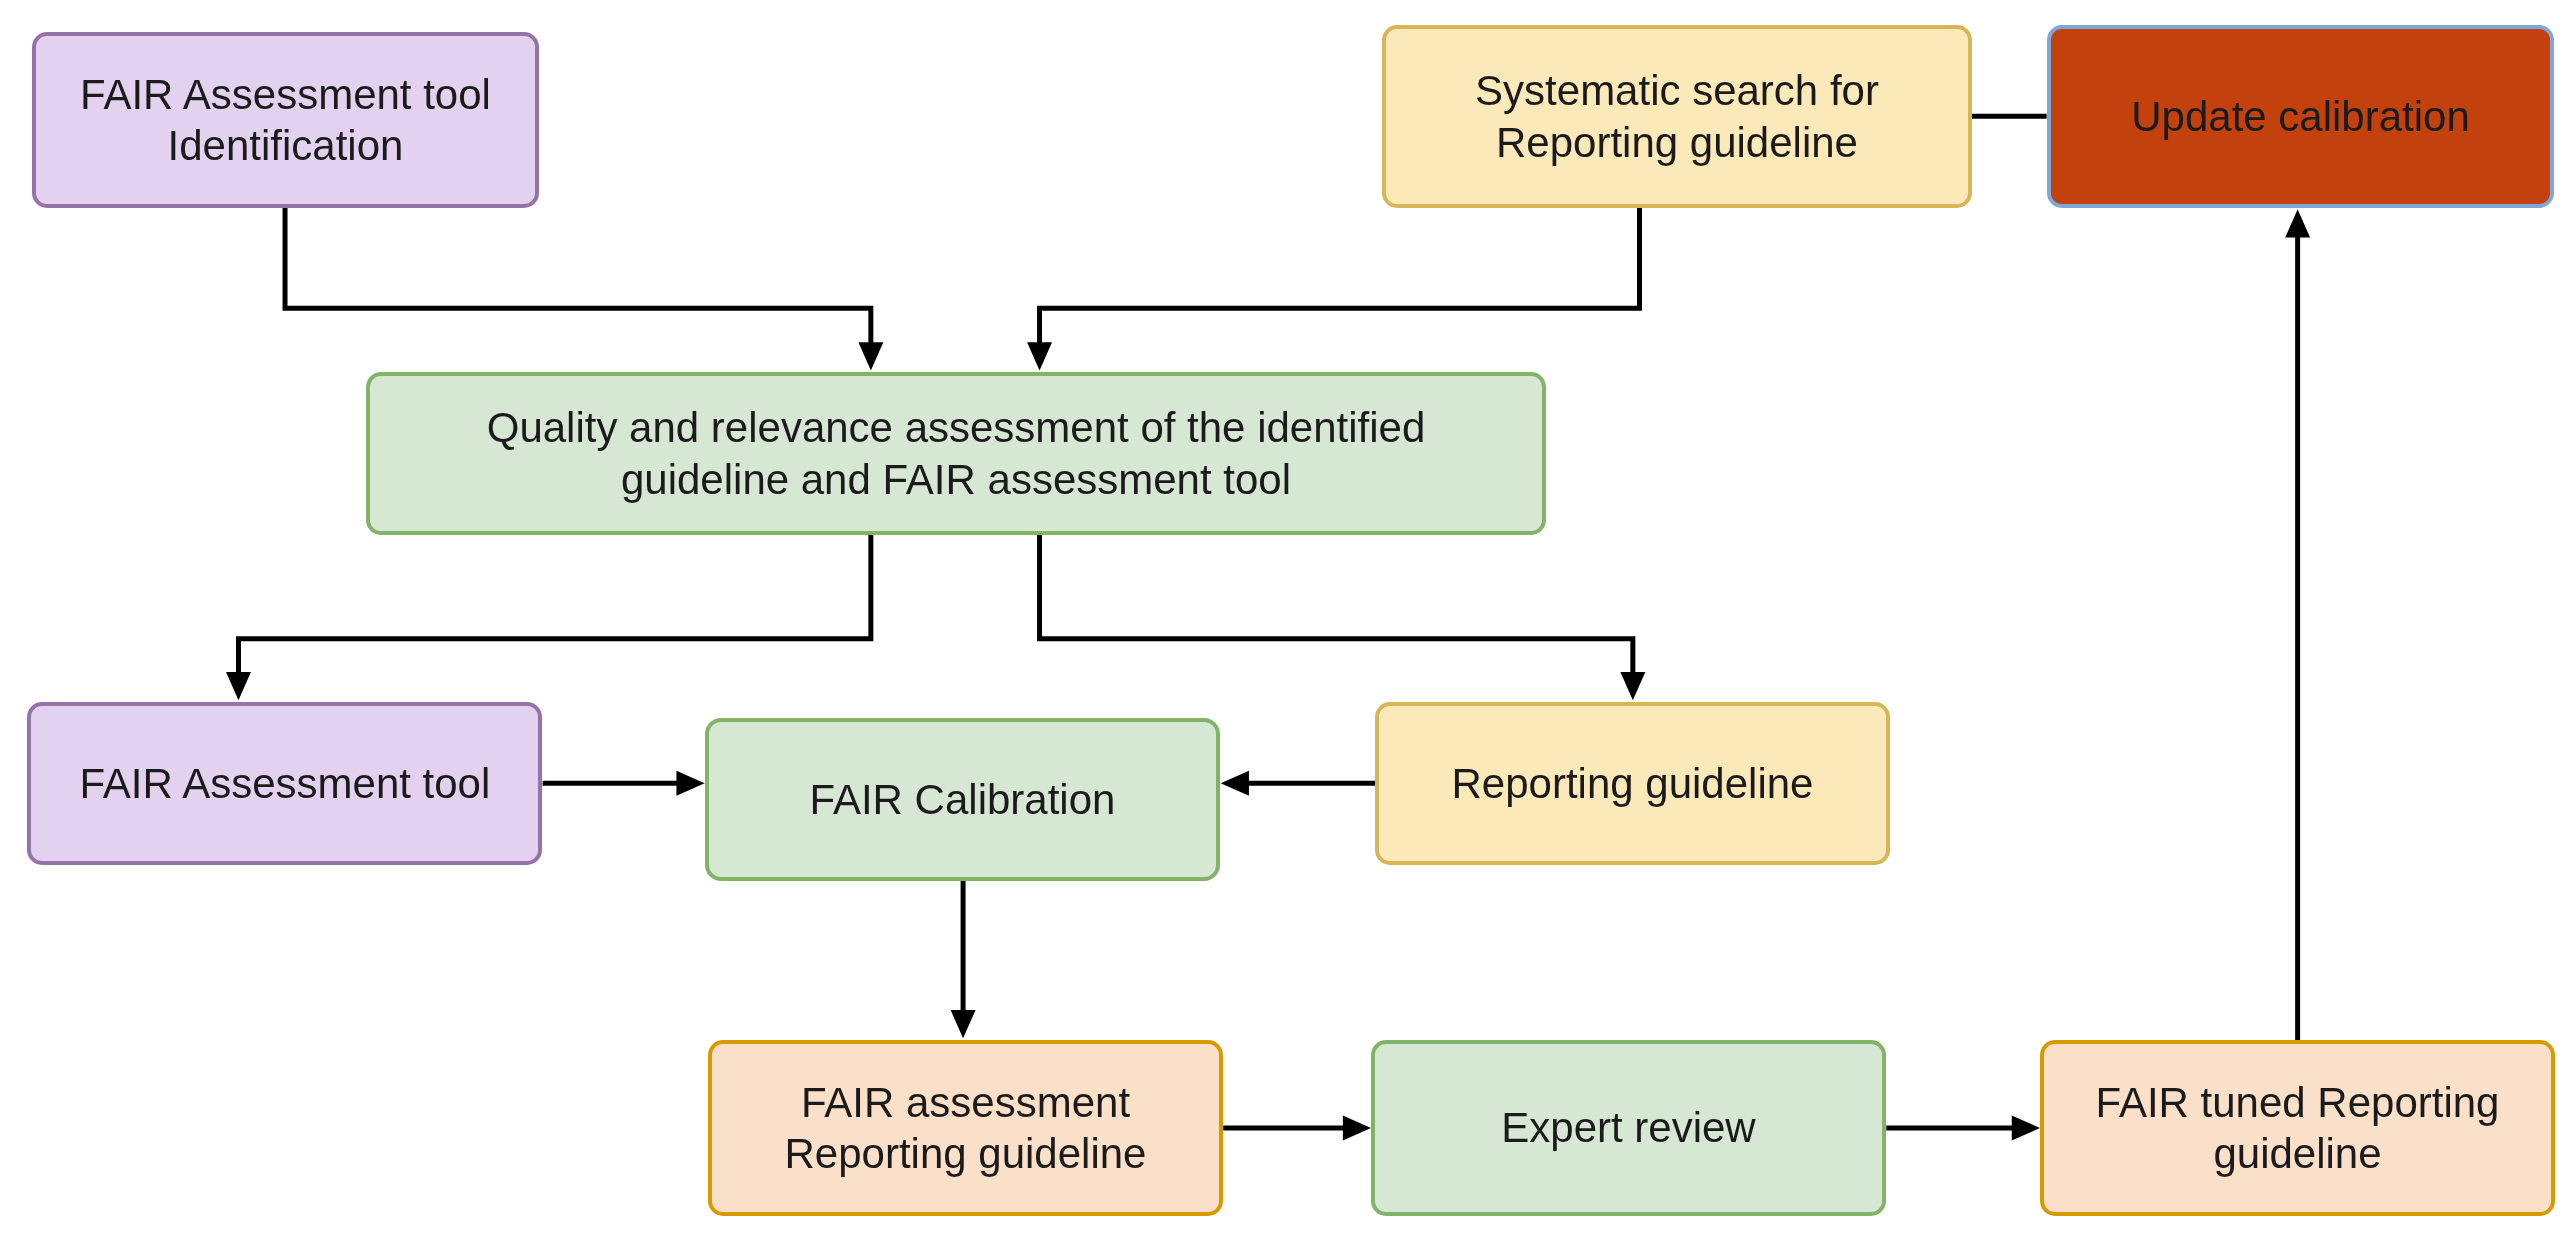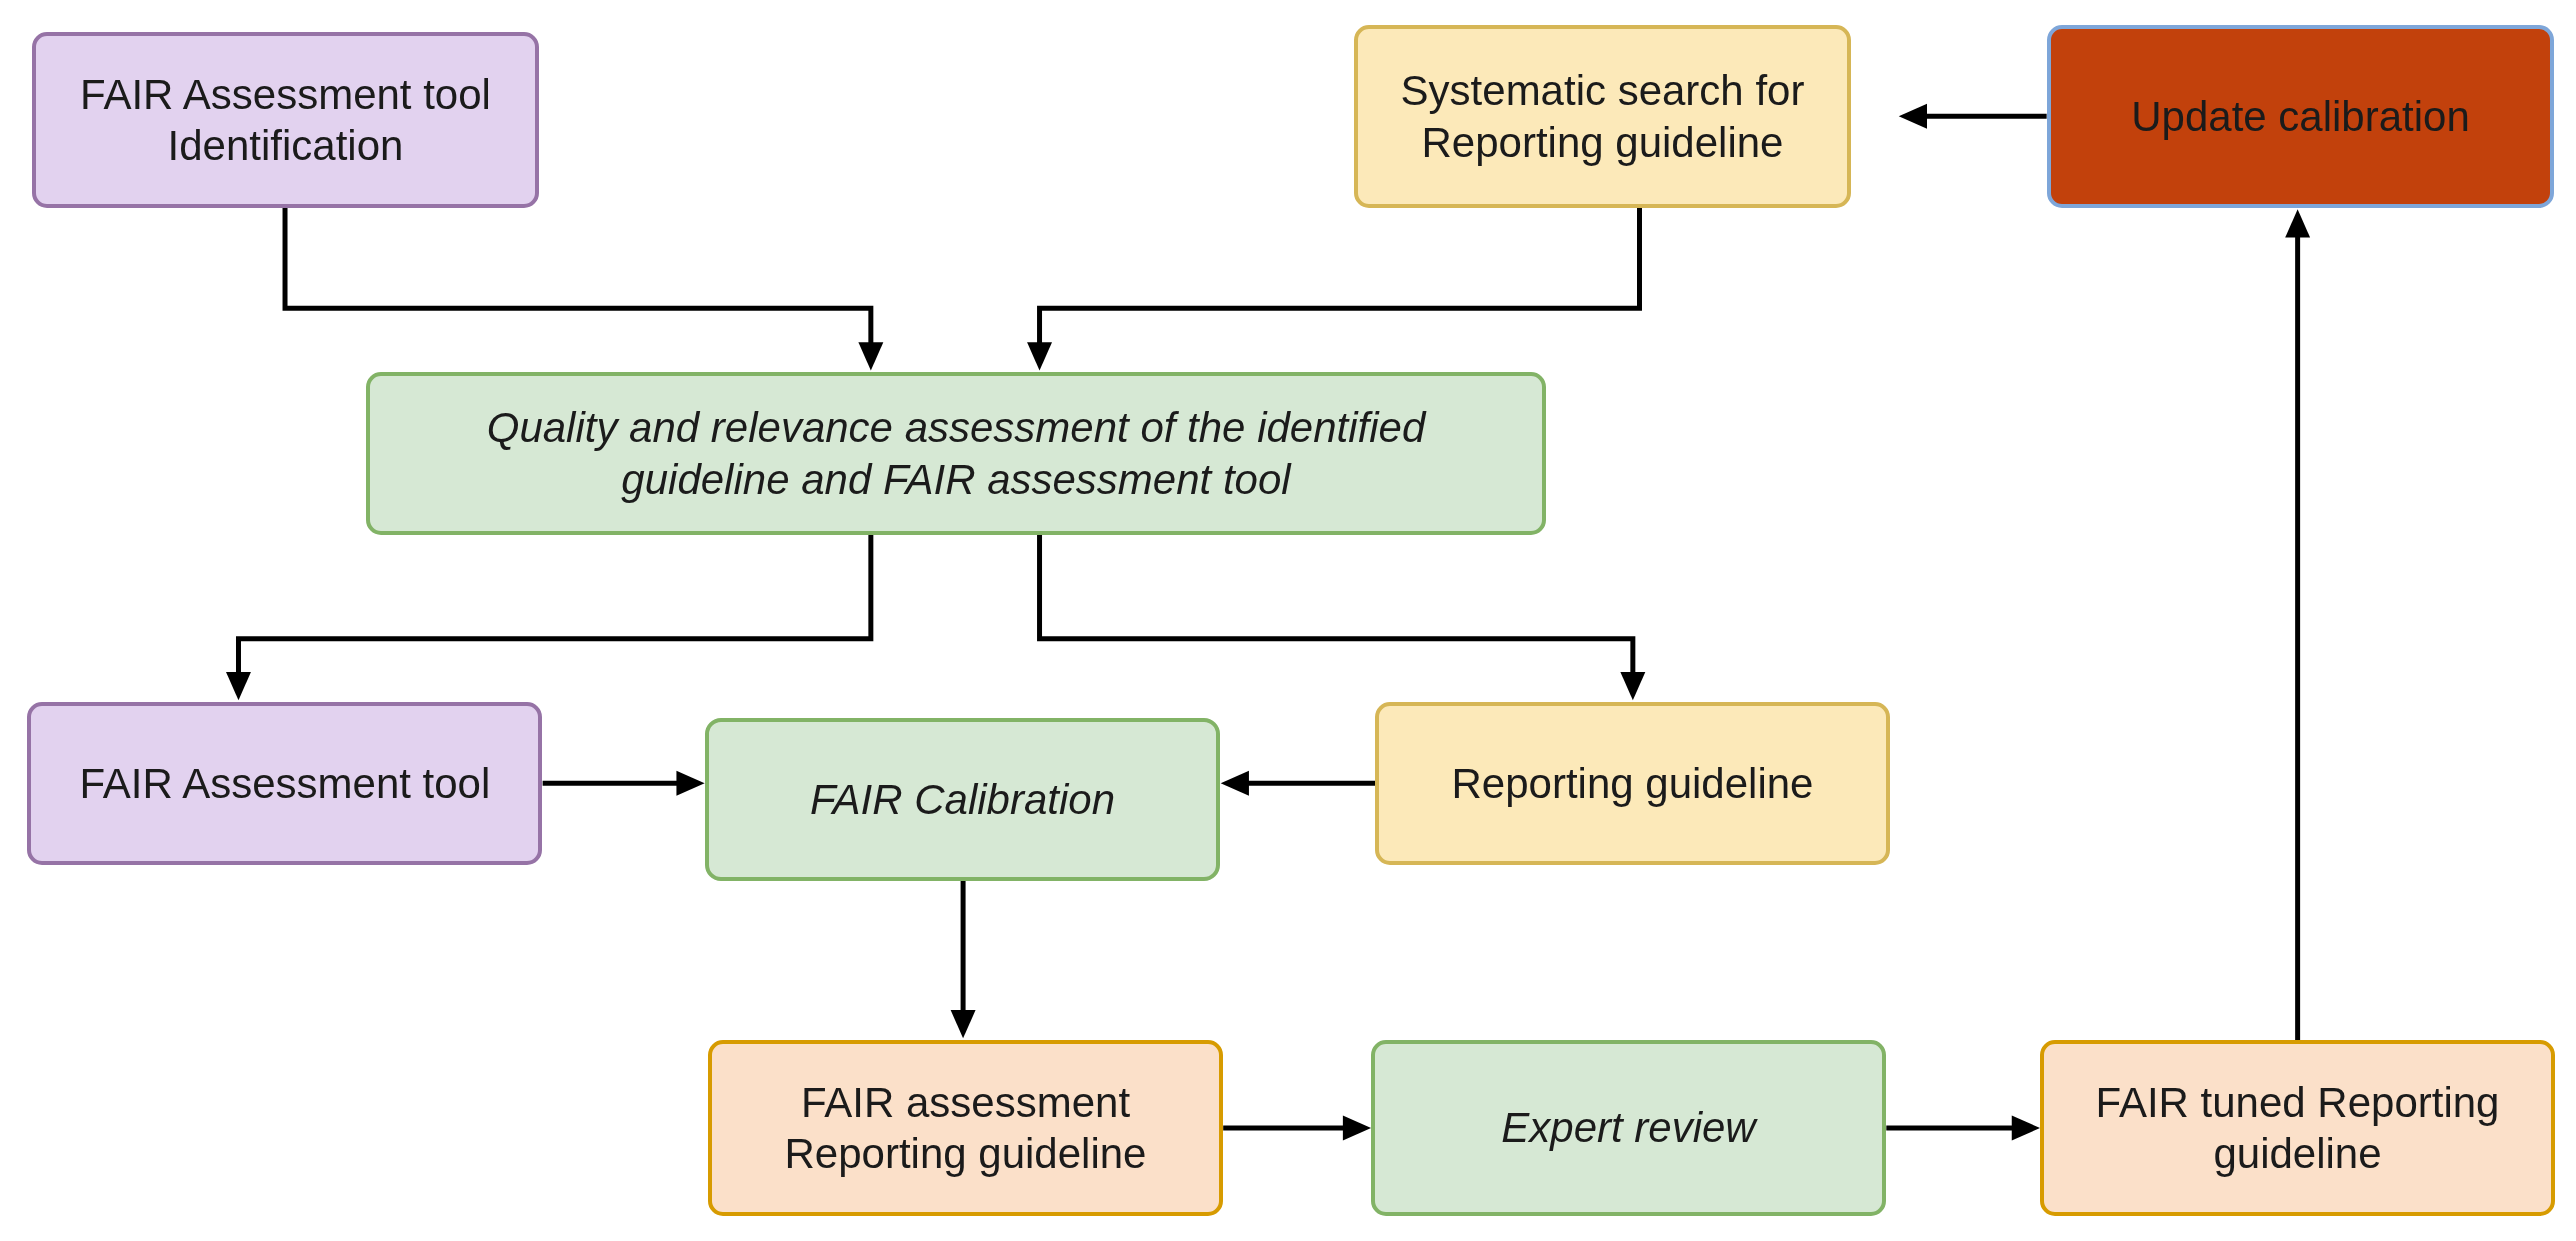--- a/index.html
+++ b/index.html
@@ -38,21 +38,21 @@
     line-height: 1.22;
     color: #1b1b1b;
     padding: 3.3px 11.6px;
     z-index: 2;
   }
   .node .label {
     white-space: pre-line;
     display: block;
   }
   .n-purple { background: #E2D2EF; border-color: #9673A6; }
-  .n-green  { background: #D6E8D4; border-color: #82B366; font-style: italic; }
+  .n-green  { background: #D6E8D4; border-color: #82B366; }
   .n-yellow { background: #FCE9B9; border-color: #D6B656; }
   .n-blue   { background: #c2410c; border-color: #7EA6D9; }
   .n-orange { background: #FBE0C9; border-color: #D79B00; }
 </style>
 </head>
 <body>
 
 <div id="canvas">
 
   <svg id="edges" viewBox="0 0 3100 1494" preserveAspectRatio="none" aria-hidden="true">
@@ -78,21 +78,21 @@
       <polygon points="2455,1358 2421,1343 2421,1373" fill="#000000"></polygon>
       <path d="M 2765,1252 L 2765,268" fill="none" stroke="#000000" stroke-width="6" stroke-linecap="butt" stroke-linejoin="miter"></path>
       <polygon points="2765,252 2750,286 2780,286" fill="#000000"></polygon>
     </svg>
 
   <div class="node n-purple" style="left: 32px; top: 32px; width: 507px; height: 176px;">
     <span class="label">FAIR Assessment tool
 Identification</span>
   </div>
 
-  <div class="node n-yellow" style="left: 1354px; top: 25px; width: 497px; height: 183px;">
+  <div class="node n-yellow" style="left: 1382px; top: 25px; width: 590px; height: 183px;">
     <span class="label">Systematic search for
 Reporting guideline</span>
   </div>
 
   <div class="node n-blue" style="left: 2047px; top: 25px; width: 507px; height: 183px;">
     <span class="label">Update calibration</span>
   </div>
 
   <div class="node n-green" style="left: 366px; top: 372px; width: 1180px; height: 163px;">
     <span class="label">Quality and relevance assessment of the identified

